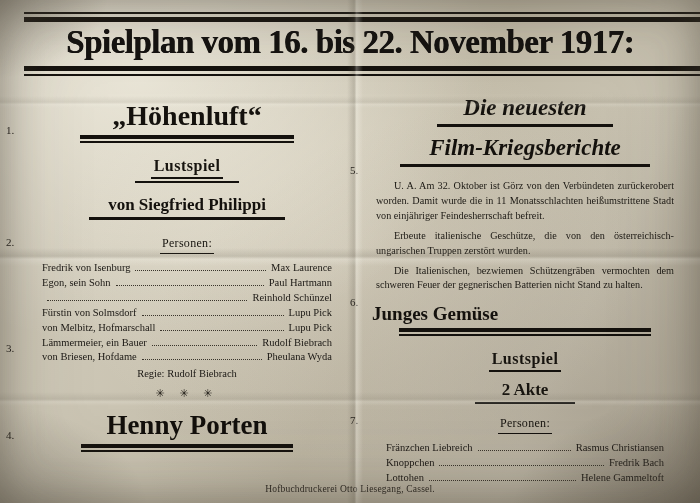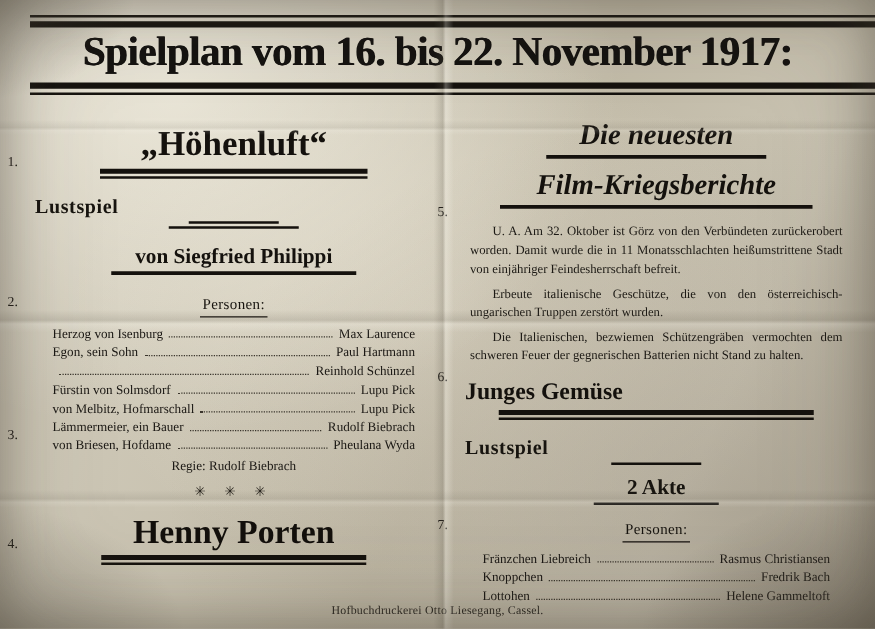--- a/index.html
+++ b/index.html
@@ -112,21 +112,21 @@
     letter-spacing: 0px;
   }
   .underline-heavy {
     height: 4px; background: #14110d; margin: 3px auto 0;
   }
   .underline-thin {
     height: 2px; background: #14110d; margin: 2px auto 0;
   }
 
   .genre {
-    text-align: left;
+    text-align: center;
     font-family: "Liberation Serif", serif;
     font-weight: bold;
     font-size: 16px;
     color: #17140f;
     margin-top: 14px;
     letter-spacing: 0.5px;
   }
   .acts {
     text-align: center;
     font-family: "Liberation Serif", serif;
@@ -268,21 +268,21 @@
     <div class="underline-thin" style="width:104px;"></div>
 
     <div class="author">von Siegfried Philippi</div>
     <div class="underline-thin" style="width:196px; height:3px;"></div>
 
     <div class="persons-head">Personen:</div>
     <div class="underline-thin" style="width:54px; height:1px;"></div>
 
     <div class="cast">
       <div class="cast-row">
-        <span class="cast-role">Herzog von Isenburg</span>
+        <span class="cast-role">Fredrik von Isenburg</span>
         <span class="cast-dots"></span>
         <span class="cast-actor">Max Laurence</span>
       </div>
       <div class="cast-row">
         <span class="cast-role">Egon, sein Sohn</span>
         <span class="cast-dots"></span>
         <span class="cast-actor">Paul Hartmann</span>
       </div>
       <div class="cast-row">
         <span class="cast-dots"></span>

